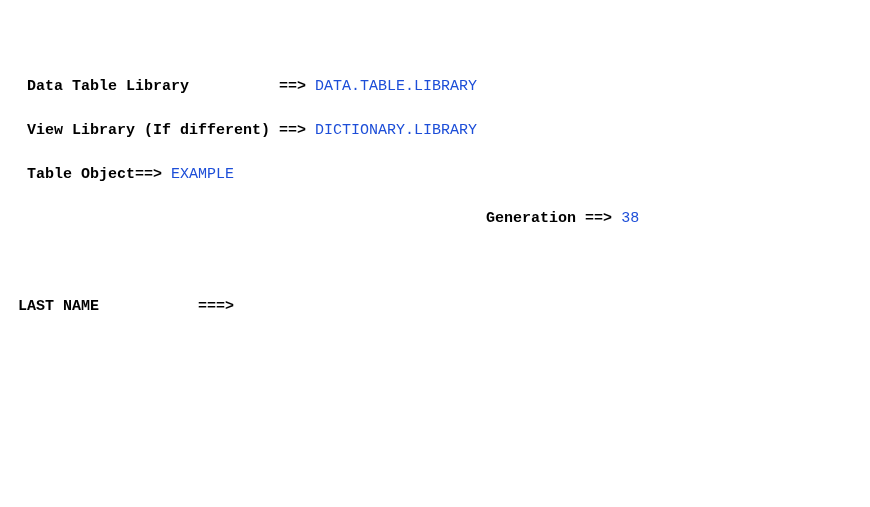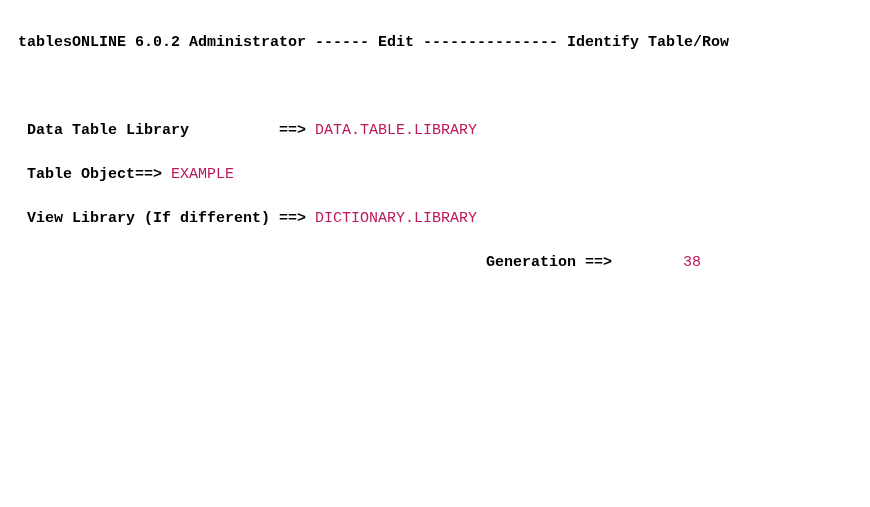--- a/index.html
+++ b/index.html
@@ -23,38 +23,37 @@
   .row { white-space: pre; }
   .input-field {
     font-family: inherit;
     font-size: inherit;
     font-weight: normal;
     border: none;
     outline: none;
     background: transparent;
     padding: 0;
     margin: 0;
-    color: #be185d;
+    color: #1d4ed8;
   }
   .input-field.wide { width: 500px; }
   .input-field.med  { width: 300px; }
-  .input-field.small{ width: 80px; text-align: right; }
+  .input-field.small{ width: 80px; }
 </style>
 </head>
 <body>
 
 <div class="screen">
-<div class="row bold">tablesONLINE 6.0.2 Administrator ------ Edit --------------- Identify Table/Row</div>
 <div class="row">&nbsp;</div>
 <div class="row"><span class="bold"> Data Table Library          ==&gt;</span><span> </span><input class="input-field med plain" value="DATA.TABLE.LIBRARY" style=""></div>
+<div class="row"><span class="bold"> View Library (If different) ==&gt;</span><span> </span><input class="input-field med plain" value="DICTIONARY.LIBRARY" style=""></div>
 <div class="row"><span class="bold"> Table Object==&gt;</span><span> </span><input class="input-field med plain" value="EXAMPLE" style=""></div>
-<div class="row"><span class="bold"> View Library (If different) ==&gt;</span><span> </span><input class="input-field med plain" value="DICTIONARY.LIBRARY" style=""></div>
 <div class="row"><span>                                                    </span><span class="bold">Generation ==&gt;</span><span> </span><input class="input-field small plain" value="38" style=""></div>
 <div class="row">&nbsp;</div>
-<div class="row"><span> </span><input class="input-field med plain" value="" style=""></div>
+<div class="row"><span class="bold">LAST NAME           ===&gt;</span><span> </span><input class="input-field med plain" value="" style=""></div>
 
 
 
 
 
 
 
 
 
 </div>

